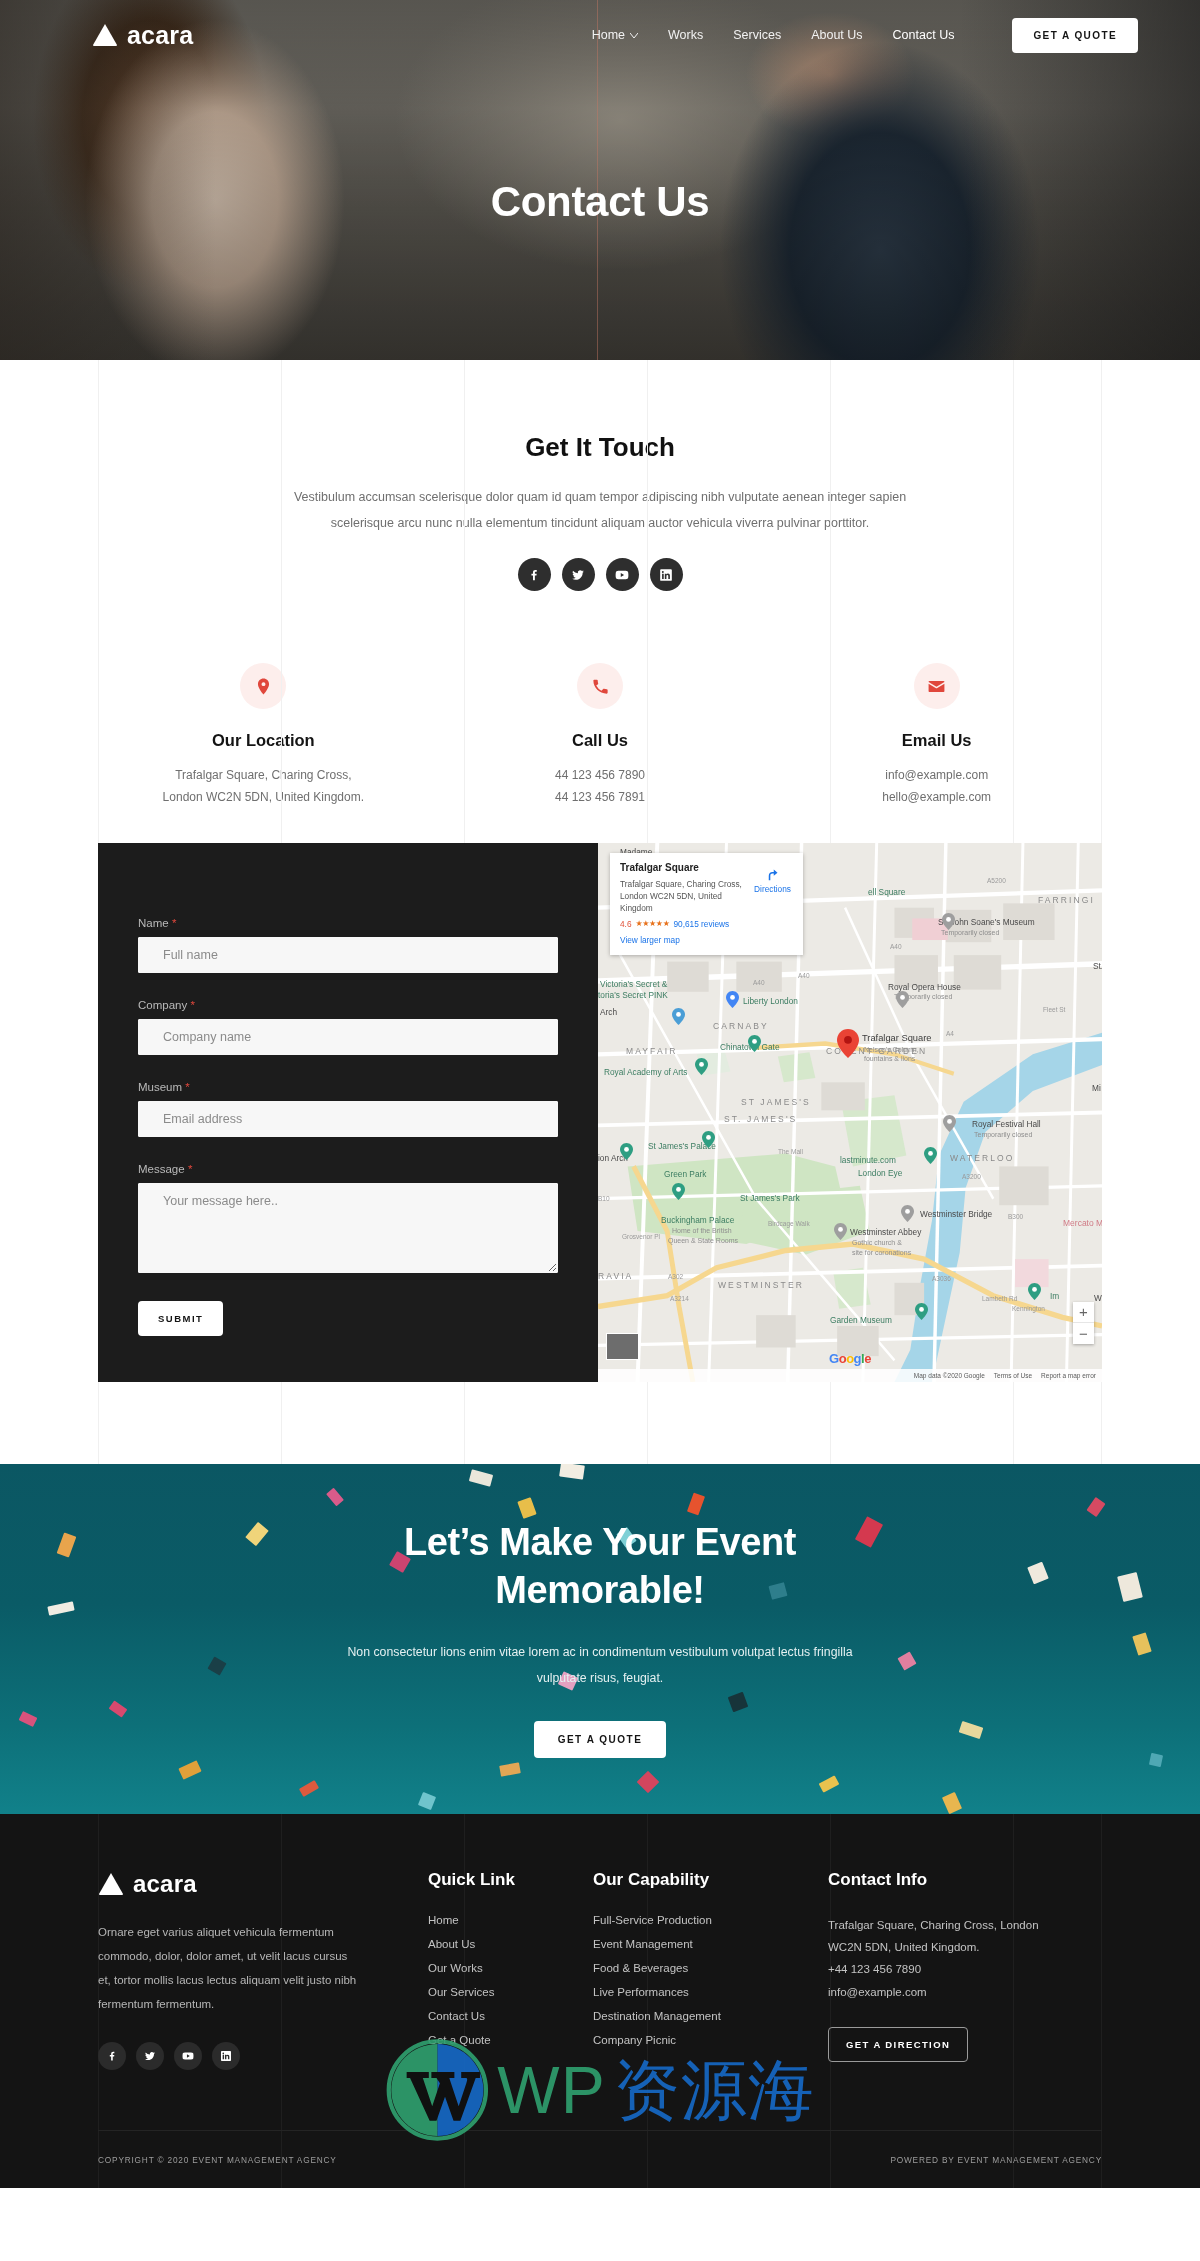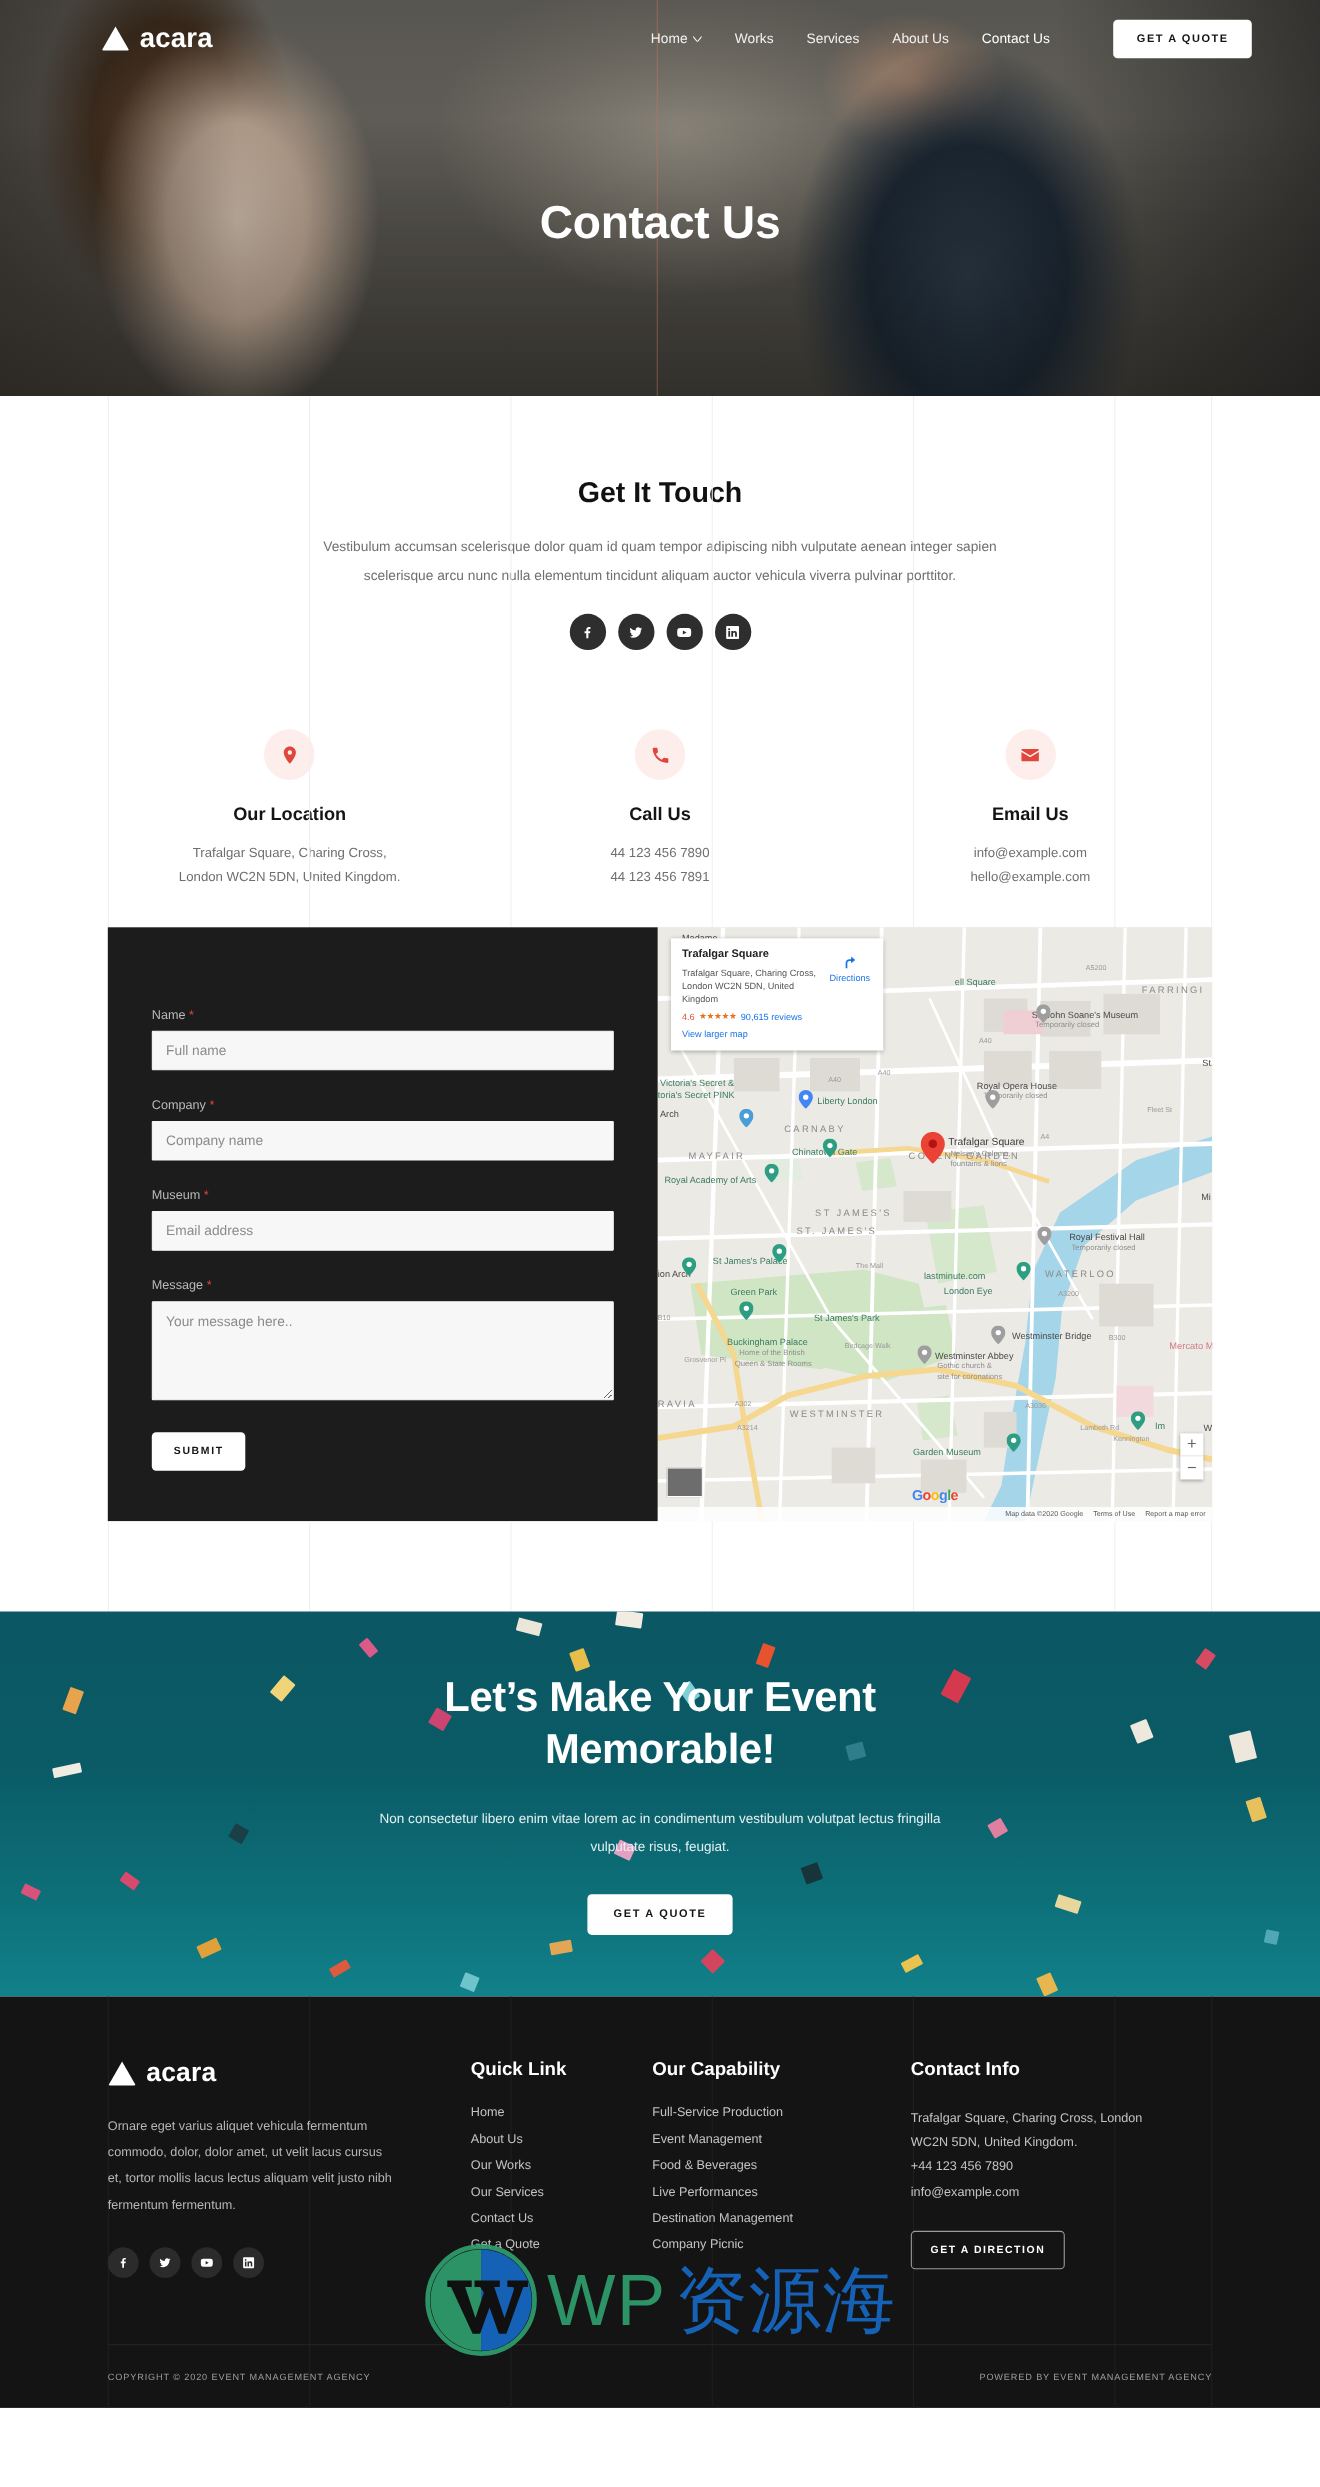--- a/index.html
+++ b/index.html
@@ -117,21 +117,21 @@
   
   .contact-block { display: flex; padding: 0 98px 0 98px; background: #fff; position: relative; }
   .form-panel {
     width: 500px; background: #1c1c1c; padding: 48px 40px 46px;
   }
   .field { margin-bottom: 15px; margin-top: 26px; }
   .flabel { font-size: 11.5px; color: #b9b9b9; display: block; margin-bottom: 8px; }
   .req { color: #e0473c; }
   .finput, .ftext {
     width: 100%; background: #f7f7f7; border: 1px solid #f7f7f7;
-    padding: 10px 12px; font-size: 12.5px; color: #3d3d3d;
+    padding: 10px 24px; font-size: 12.5px; color: #3d3d3d;
     font-family: "Liberation Sans", sans-serif; border-radius: 1px;
   }
   .finput::placeholder, .ftext::placeholder { color: #8b8b8b; }
   .ftext { height: 90px; resize: vertical; }
   .btn-submit {
     margin-top: 9px; background: #fff; color: #141414;
     font-size: 9.5px; font-weight: 700; letter-spacing: 1.5px;
     padding: 12px 20px; border: none; border-radius: 4px; cursor: pointer;
   }
 
@@ -670,21 +670,21 @@
       <div class="cf" style="left:560px;top:0px;width:24px;height:14px;background:#f2ede2;transform:rotate(8deg)"></div>
       <div class="cf" style="left:1120px;top:110px;width:20px;height:26px;background:#eee8dc;transform:rotate(-14deg)"></div>
       <div class="cf" style="left:20px;top:250px;width:16px;height:10px;background:#d8527c;transform:rotate(26deg)"></div>
       <div class="cf" style="left:945px;top:330px;width:14px;height:18px;background:#e8b64f;transform:rotate(-24deg)"></div>
     </div>
     <div class="cta-inner">
       <h2 class="cta-title">
         <span>Let’s Make Your Event</span><br>
         <span>Memorable!</span>
       </h2>
-      <p class="cta-desc">Non consectetur libero enim vitae lorem ac in condimentum vestibulum volutpat lectus fringilla vulputate risus, feugiat.</p>
+      <p class="cta-desc">Non consectetur lions enim vitae lorem ac in condimentum vestibulum volutpat lectus fringilla vulputate risus, feugiat.</p>
       <button class="btn-cta">GET A QUOTE</button>
     </div>
   </section>
 
   <footer class="footer">
     <div class="gridlines">
       <i style="left:98px"></i>
         <i style="left:281px"></i>
         <i style="left:464px"></i>
       <i style="left:647px"></i>

